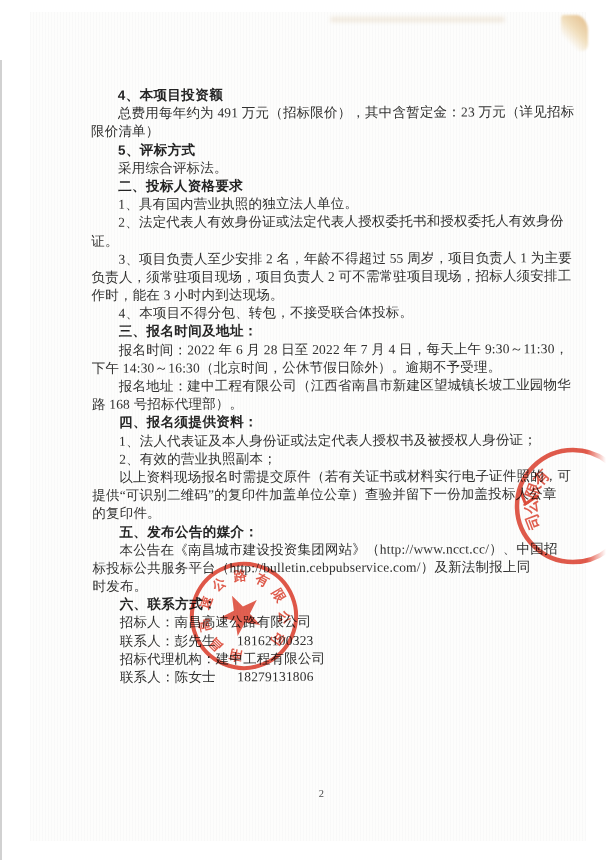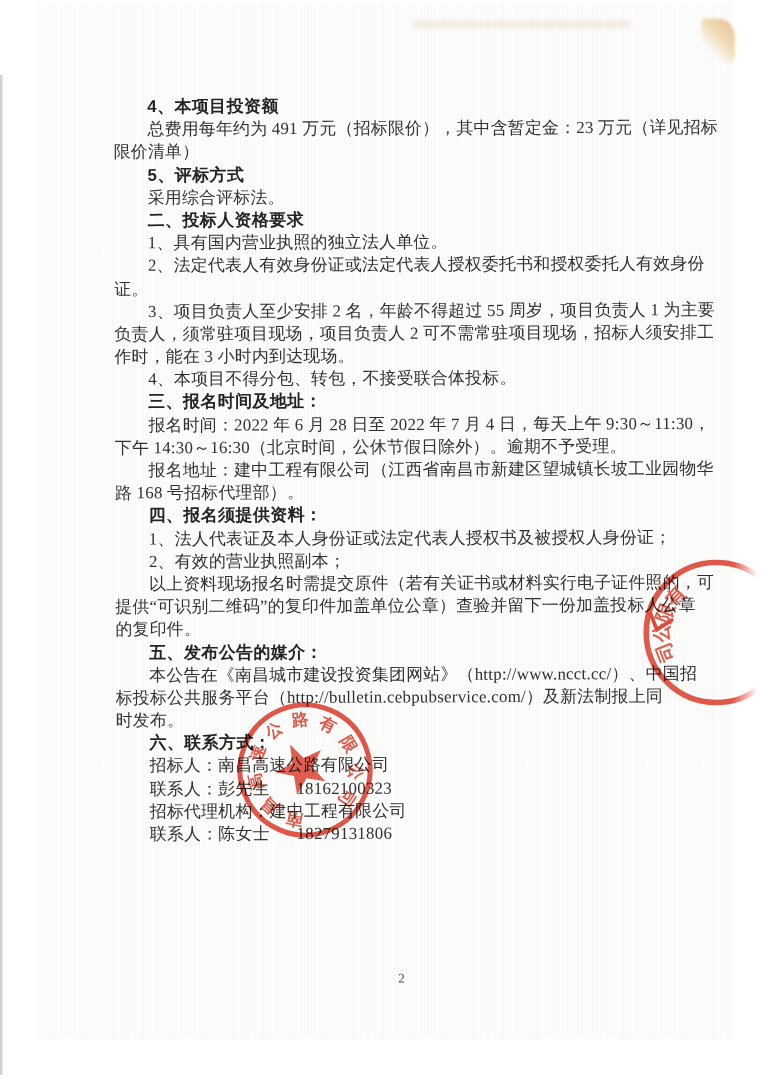--- a/index.html
+++ b/index.html
@@ -6,21 +6,21 @@
   body{
     width:612px;height:867px;position:relative;overflow:hidden;
     background:#ffffff;
     font-family:"Liberation Serif","DejaVu Serif",serif;
   }
   .scan-edge-left{
     position:absolute;left:0;top:60px;width:2px;height:800px;
     background:rgba(90,90,90,.28);
   }
   .paper{
-    position:absolute;left:30px;top:2px;width:556px;height:829px;
+    position:absolute;left:30px;top:12px;width:556px;height:829px;
     background:
       repeating-linear-gradient(90deg,rgba(190,192,200,.07) 0 1px,rgba(255,255,255,0) 1px 3px),
       #fdfdfc;
   }
   .content{position:absolute;inset:0;transform:rotate(-0.2deg);}
   .text-block{
     position:absolute;left:62px;top:74px;width:452px;
     font-size:13.5px;line-height:18.2px;color:#30302f;
     white-space:pre;letter-spacing:.2px;
   }

